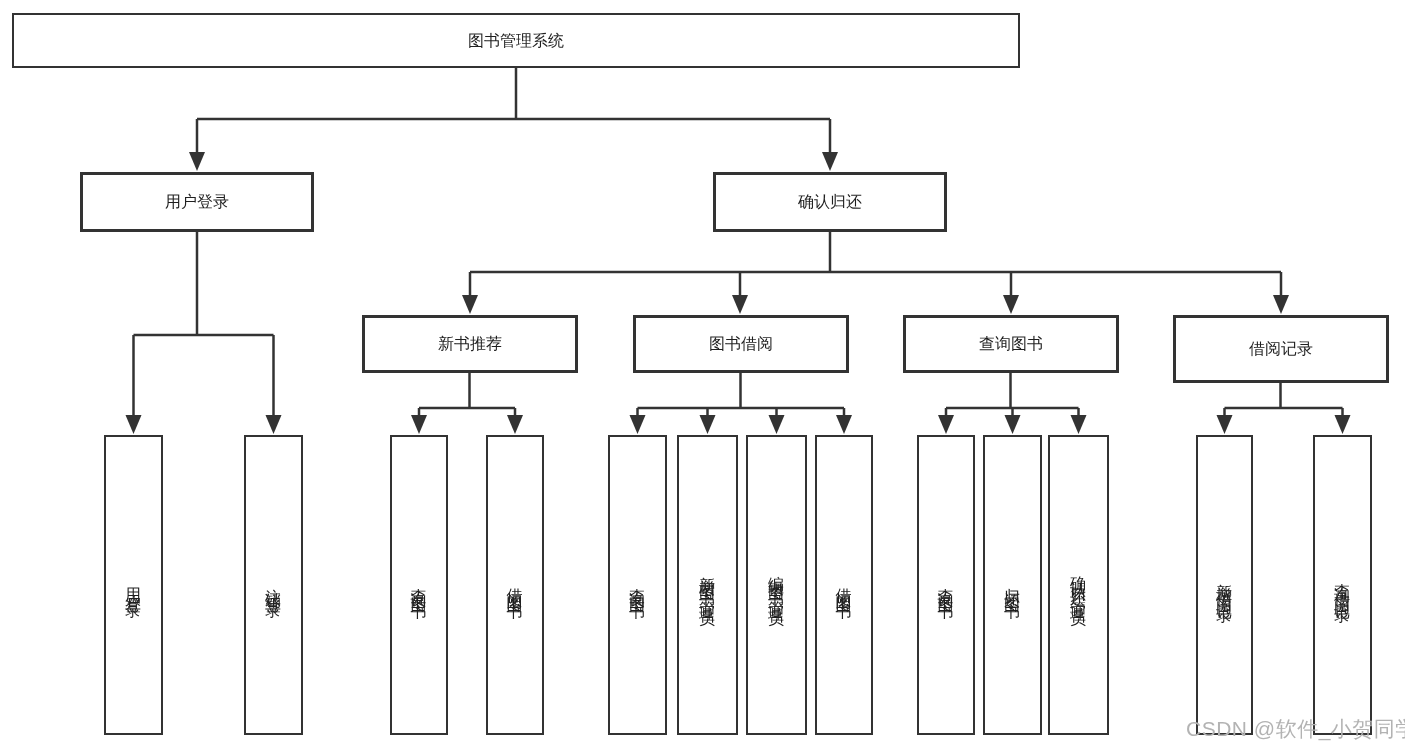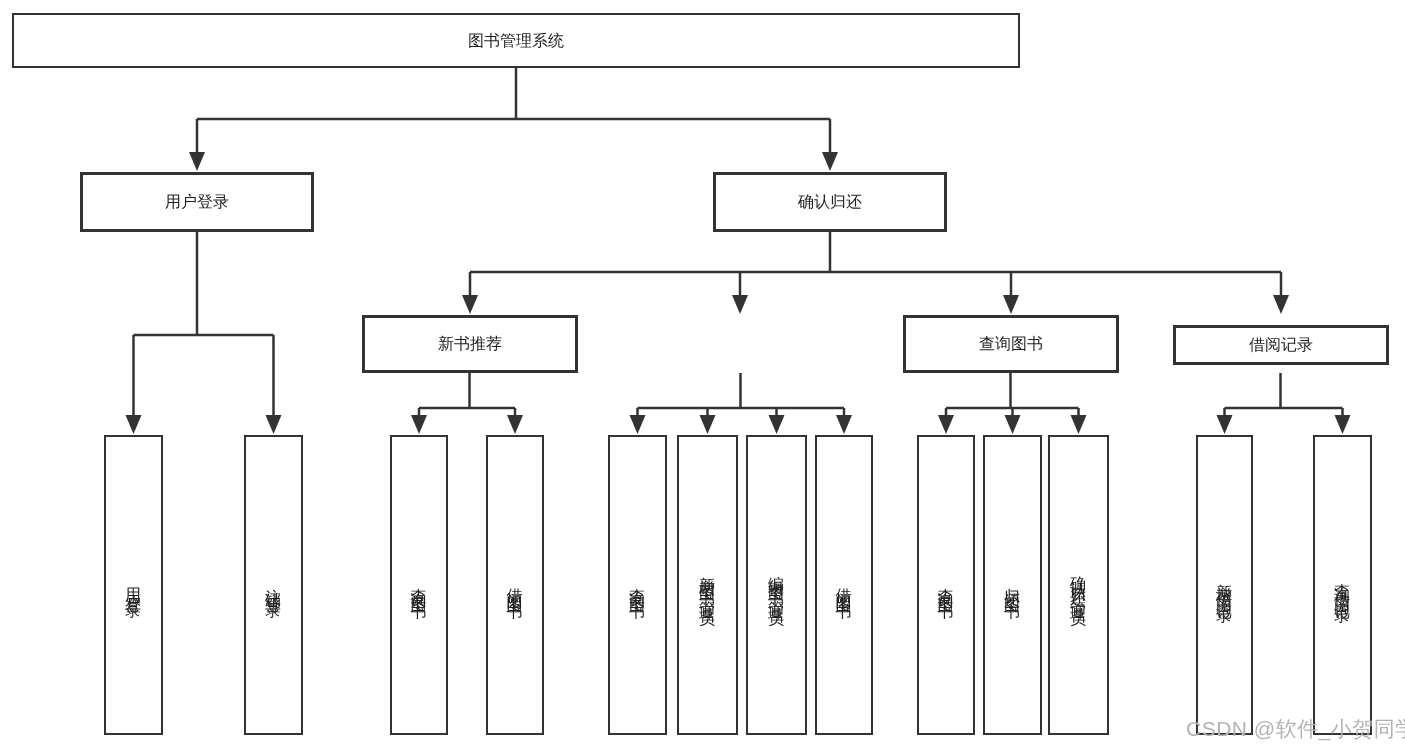--- a/index.html
+++ b/index.html
@@ -101,24 +101,27 @@
   <div class="box mid" style="left:80px;top:172px;width:234px;height:60px">
     <span>用户登录</span>
   </div>
   <div class="box mid" style="left:713px;top:172px;width:234px;height:60px">
     <span>确认归还</span>
   </div>
 
   <div class="box mid" style="left:362px;top:315px;width:216px;height:58px">
     <span>新书推荐</span>
   </div>
+  <div class="box mid" style="left:633px;top:315px;width:216px;height:58px">
+    <span>图书借阅</span>
+  </div>
   <div class="box mid" style="left:903px;top:315px;width:216px;height:58px">
     <span>查询图书</span>
   </div>
-  <div class="box mid" style="left:1173px;top:325px;width:216px;height:40px">
+  <div class="box mid" style="left:1173px;top:315px;width:216px;height:68px">
     <span>借阅记录</span>
   </div>
 
   <div class="box leaf" style="left:104px;top:435px;width:59px;height:300px">
     <span>用户登录</span>
   </div>
   <div class="box leaf" style="left:244px;top:435px;width:59px;height:300px">
     <span>注销登录</span>
   </div>
 

